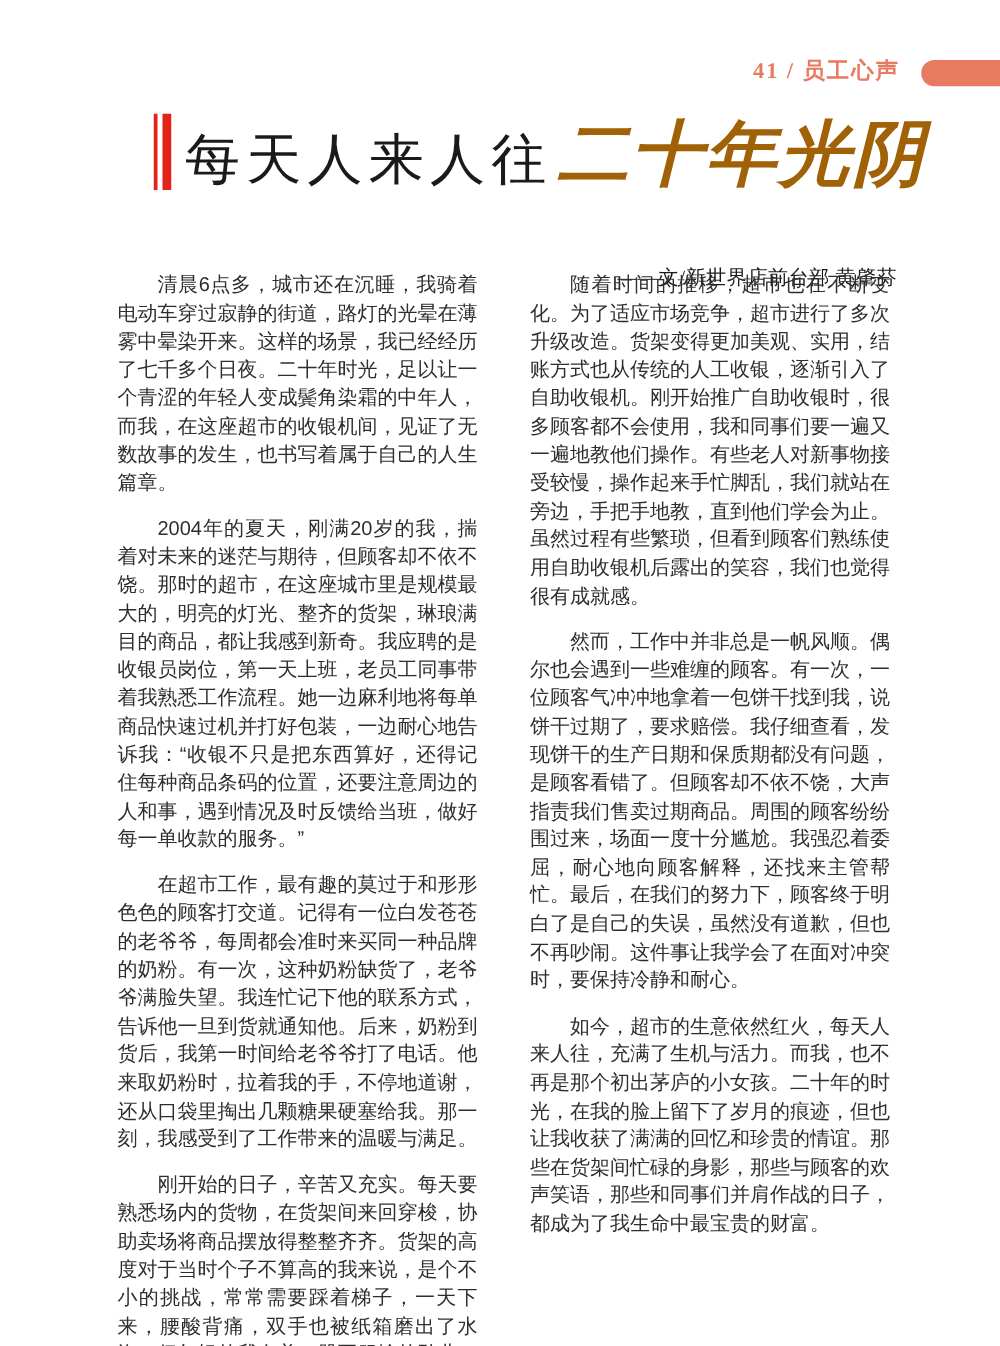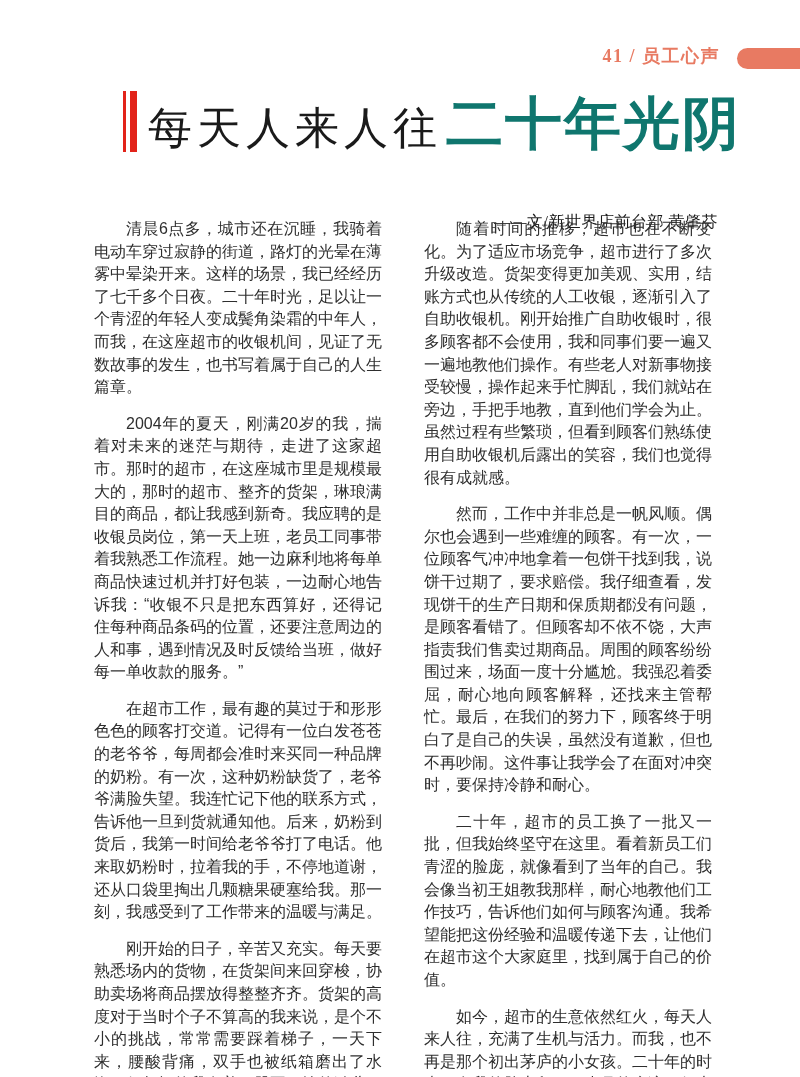--- a/index.html
+++ b/index.html
@@ -51,24 +51,25 @@
   .title-black {
     font-size: 44px;
     line-height: 1.06;
     color: #1a1a1a;
     letter-spacing: 5px;
     font-weight: 500;
   }
   .title-red {
     font-size: 57px;
     line-height: 1.0;
-    color: #0f766e;
+    color: #a16207;
     font-weight: 900;
     letter-spacing: 2px;
     margin-left: 4px;
+    font-style: italic;
   }
 
   
   .byline {
     position: absolute;
     top: 168px; right: 82px;
     font-family: "Liberation Serif", serif;
     font-size: 16px;
     color: #1a1a1a;
     letter-spacing: 0.5px;
@@ -107,25 +108,24 @@
   </div>
   <span class="title-black">每天人来人往</span>
   <span class="title-red">二十年光阴</span>
 </div>
 
 <div class="byline">——文/新世界店前台部 黄肇芬</div>
 
 <div class="article">
   <div class="col">
     <p>清晨6点多，城市还在沉睡，我骑着电动车穿过寂静的街道，路灯的光晕在薄雾中晕染开来。这样的场景，我已经经历了七千多个日夜。二十年时光，足以让一个青涩的年轻人变成鬓角染霜的中年人，而我，在这座超市的收银机间，见证了无数故事的发生，也书写着属于自己的人生篇章。</p>
-    <p>2004年的夏天，刚满20岁的我，揣着对未来的迷茫与期待，走进了这家超市。那时的超市，在这座城市里是规模最大的，那时的超市、整齐的货架，琳琅满目的商品，都让我感到新奇。我应聘的是收银员岗位，第一天上班，老员工同事带着我熟悉工作流程。她一边麻利地将每单商品快速过机并打好包装，一边耐心地告诉我：“收银不只是把东西算好，还得记住每种商品条码的位置，还要注意周边的人和事，遇到情况及时反馈给当班，做好每一单收款的服务。”</p>
+    <p>2004年的夏天，刚满20岁的我，揣着对未来的迷茫与期待，但顾客却不依不饶。那时的超市，在这座城市里是规模最大的，明亮的灯光、整齐的货架，琳琅满目的商品，都让我感到新奇。我应聘的是收银员岗位，第一天上班，老员工同事带着我熟悉工作流程。她一边麻利地将每单商品快速过机并打好包装，一边耐心地告诉我：“收银不只是把东西算好，还得记住每种商品条码的位置，还要注意周边的人和事，遇到情况及时反馈给当班，做好每一单收款的服务。”</p>
     <p>在超市工作，最有趣的莫过于和形形色色的顾客打交道。记得有一位白发苍苍的老爷爷，每周都会准时来买同一种品牌的奶粉。有一次，这种奶粉缺货了，老爷爷满脸失望。我连忙记下他的联系方式，告诉他一旦到货就通知他。后来，奶粉到货后，我第一时间给老爷爷打了电话。他来取奶粉时，拉着我的手，不停地道谢，还从口袋里掏出几颗糖果硬塞给我。那一刻，我感受到了工作带来的温暖与满足。</p>
     <p>刚开始的日子，辛苦又充实。每天要熟悉场内的货物，在货架间来回穿梭，协助卖场将商品摆放得整整齐齐。货架的高度对于当时个子不算高的我来说，是个不小的挑战，常常需要踩着梯子，一天下来，腰酸背痛，双手也被纸箱磨出了水泡。但年轻的我有着一股不服输的劲儿，咬咬牙，坚持了下来。渐渐地，我熟悉了超市的每一个角落，哪个货架放着什么商品，我闭着眼睛都能说出来。</p>
     <p>还有一对年轻的小夫妻，每次来超市都手牵着手，脸上洋溢着幸福的笑容。他们会仔细挑选生活用品，商量着晚餐吃什么。看着他们，我也会憧憬自己的未来。后来，他们有了孩子，再来超市时，推车里除了日常用品，还多了婴儿奶粉、纸尿裤。他们每次见到我，都会热情地打招呼，分享孩子成长的趣事。</p>
   </div>
   <div class="col">
     <p>随着时间的推移，超市也在不断变化。为了适应市场竞争，超市进行了多次升级改造。货架变得更加美观、实用，结账方式也从传统的人工收银，逐渐引入了自助收银机。刚开始推广自助收银时，很多顾客都不会使用，我和同事们要一遍又一遍地教他们操作。有些老人对新事物接受较慢，操作起来手忙脚乱，我们就站在旁边，手把手地教，直到他们学会为止。虽然过程有些繁琐，但看到顾客们熟练使用自助收银机后露出的笑容，我们也觉得很有成就感。</p>
     <p>然而，工作中并非总是一帆风顺。偶尔也会遇到一些难缠的顾客。有一次，一位顾客气冲冲地拿着一包饼干找到我，说饼干过期了，要求赔偿。我仔细查看，发现饼干的生产日期和保质期都没有问题，是顾客看错了。但顾客却不依不饶，大声指责我们售卖过期商品。周围的顾客纷纷围过来，场面一度十分尴尬。我强忍着委屈，耐心地向顾客解释，还找来主管帮忙。最后，在我们的努力下，顾客终于明白了是自己的失误，虽然没有道歉，但也不再吵闹。这件事让我学会了在面对冲突时，要保持冷静和耐心。</p>
-    <p>二十年，超市的员工换了一批又一批，但我始终坚守在这里。看着新员工们青涩的脸庞，就像看到了当年的自己。我会像当初王姐教我那样，耐心地教他们工作技巧，告诉他们如何与顾客沟通。我希望能把这份经验和温暖传递下去，让他们在超市这个大家庭里，找到属于自己的价值。</p>
     <p>如今，超市的生意依然红火，每天人来人往，充满了生机与活力。而我，也不再是那个初出茅庐的小女孩。二十年的时光，在我的脸上留下了岁月的痕迹，但也让我收获了满满的回忆和珍贵的情谊。那些在货架间忙碌的身影，那些与顾客的欢声笑语，那些和同事们并肩作战的日子，都成为了我生命中最宝贵的财富。</p>
 
   </div>
 </div>
 
 </body></html>

